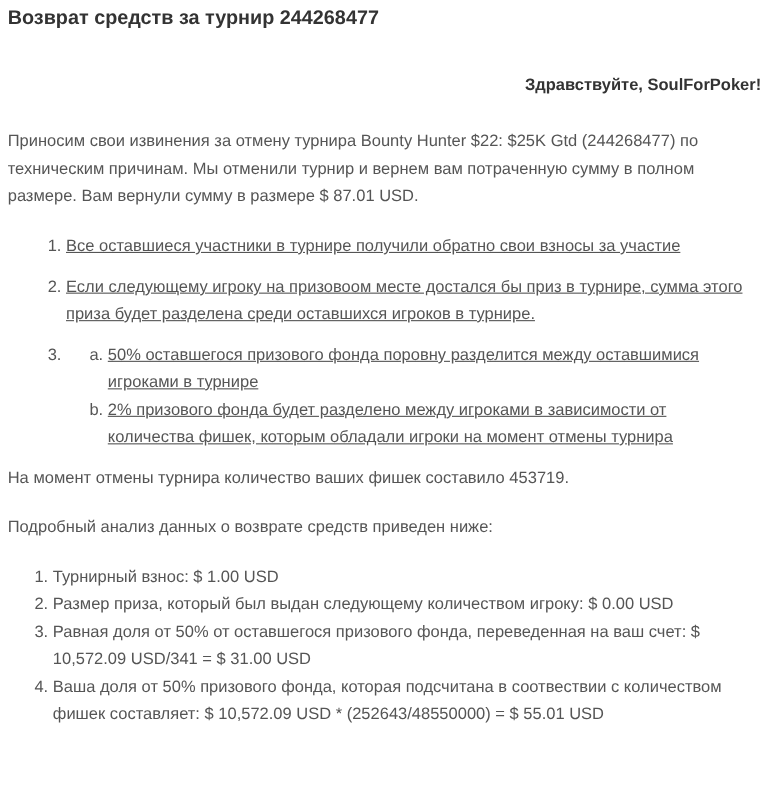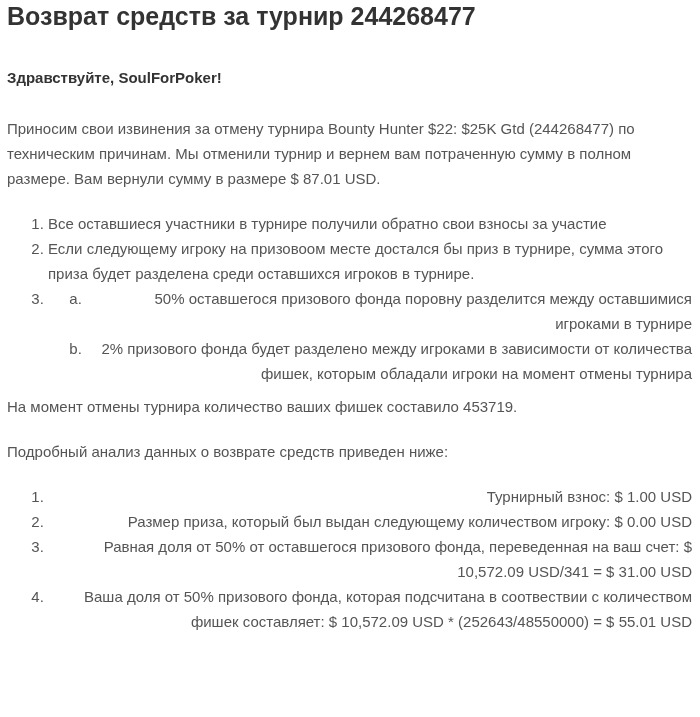--- a/index.html
+++ b/index.html
@@ -18,65 +18,65 @@
     box-sizing: border-box;
     padding: 4px 8px 6px 7px;
     background: var(--bg);
     color: var(--body-color);
     font-family: "Liberation Sans", "DejaVu Sans", sans-serif;
     font-size: 15px;
     line-height: 25px;
     overflow: hidden;
   }
   h1.title {
-    font-size: 25px;
+    font-size: 18px;
     line-height: 25px;
     font-weight: 700;
     color: var(--heading-color);
     margin: 0 0 36px 0;
   }
   p.greeting {
     font-weight: 700;
     color: var(--heading-color);
     margin: 0 0 26px 0;
+    text-align: right;
   }
   p.para {
     margin: 20px 0;
   }
   ol.main-list {
     margin: 20px 0 8px 0;
     padding-left: 41px;
     list-style-type: decimal;
   }
   ol.main-list > li {
-    margin: 0;
+    margin: 12px;
     padding: 0;
+    text-decoration: underline;
   }
   ol.sub-list {
     margin: 0;
     padding-left: 38px;
     list-style-type: lower-alpha;
-    text-align: right;
   }
   ol.sub-list > li {
     margin: 0;
     padding: 0;
   }
   p.chips-note {
     margin-top: 8px;
   }
   ol.details-list {
     margin: 18px 0 0 0;
     padding-left: 41px;
     list-style-type: decimal;
   }
   ol.details-list > li {
     margin: 0;
     padding: 0;
-    text-align: right;
   }
 </style>
 </head>
 <body>
 
 <div class="page">
 
   <h1 class="title">Возврат средств за турнир 244268477</h1>
 
   <p class="greeting">Здравствуйте, SoulForPoker!</p>

